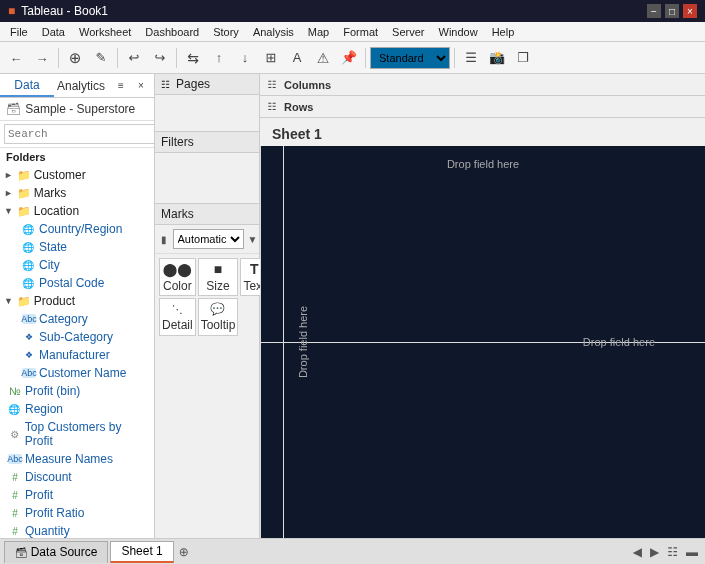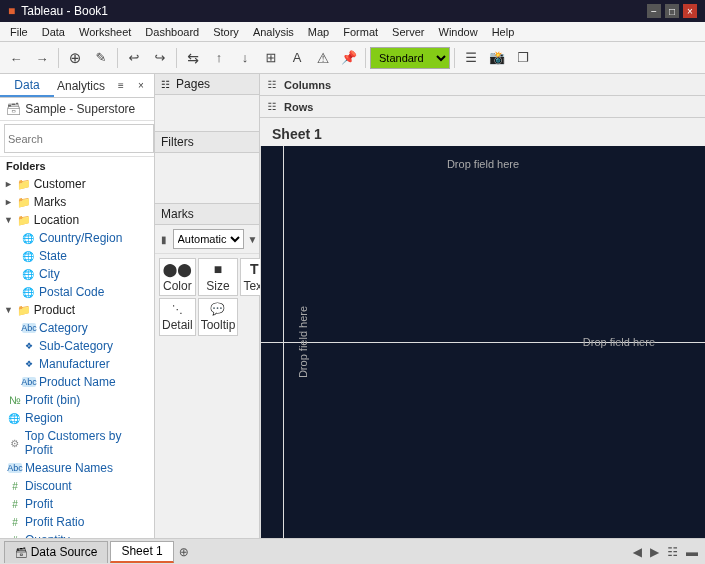--- a/index.html
+++ b/index.html
@@ -57,21 +57,21 @@
       align-items: center;
       justify-content: center;
       font-size: 13px;
       color: #444;
     }
     .toolbar-separator { width: 1px; height: 20px; background: #ccc; margin: 0 2px; }
     .toolbar-select {
       height: 22px;
       font-size: 11px;
       border: 1px solid #aaa;
-      background: #84cc16;
+      background: #0369a1;
       padding: 0 4px;
       width: 80px;
     }
 
     
     .main-area {
       display: flex;
       height: calc(564px - 22px - 20px - 32px - 26px);
     }
 
@@ -114,24 +114,25 @@
 
     .search-row {
       display: flex;
       align-items: center;
       padding: 3px 4px;
       border-bottom: 1px solid #e0e0e0;
       gap: 2px;
     }
     .search-input {
       flex: 1;
-      height: 29px;
+      height: 20px;
       border: 1px solid #ccc;
       font-size: 11px;
       padding: 0 3px;
+      font-family: Liberation Mono, monospace;
     }
 
     .folders-label {
       padding: 3px 6px;
       font-weight: bold;
       font-size: 11px;
       color: #222;
     }
 
     .field-list {
@@ -440,21 +441,21 @@
       <div class="field-item">
         <span class="field-type-icon" style="font-size:9px;color:#1a5fa8;">❖</span>
         <span>Sub-Category</span>
       </div>
       <div class="field-item">
         <span class="field-type-icon" style="font-size:9px;color:#1a5fa8;">❖</span>
         <span>Manufacturer</span>
       </div>
       <div class="field-item">
         <span class="field-type-icon" style="font-size:9px;color:#1a5fa8;background:#d0e8f8;padding:0 1px;border-radius:2px;">Abc</span>
-        <span>Product Name</span>
+        <span>Customer Name</span>
       </div>
 
       <div class="field-item" style="padding-left:8px;">
         <span class="field-type-icon icon-hash" style="color:#4e9a4e;font-size:11px;">№</span>
         <span>Profit (bin)</span>
       </div>
       <div class="field-item" style="padding-left:8px;">
         <span class="field-type-icon icon-globe">🌐</span>
         <span>Region</span>
       </div>

